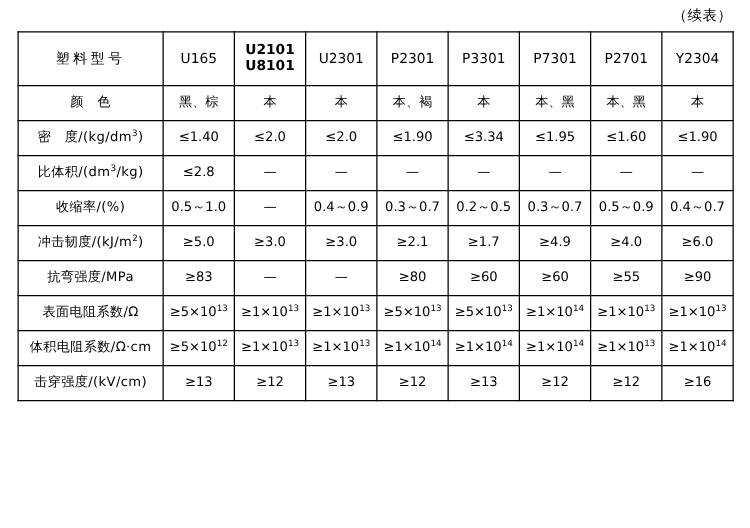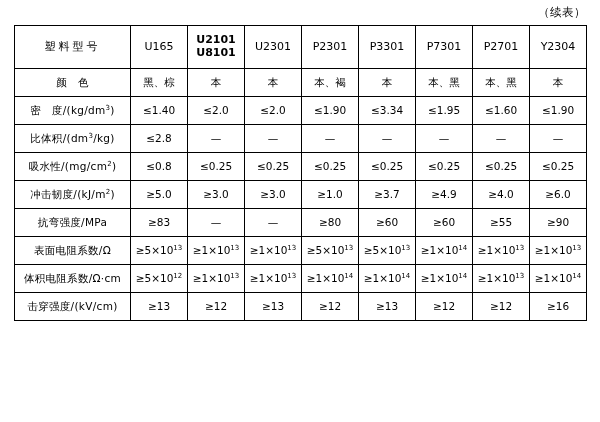--- a/index.html
+++ b/index.html
@@ -141,37 +141,37 @@
             <td class="nowrap">≤2.8</td>
             <td class="nowrap">—</td>
             <td class="nowrap">—</td>
             <td class="nowrap">—</td>
             <td class="nowrap">—</td>
             <td class="nowrap">—</td>
             <td class="nowrap">—</td>
             <td class="nowrap">—</td>
           </tr>
           <tr>
-            <td class="rowhead">吸水性/(mg/cm<sup>2</sup>)</td>
-            <td class="nowrap">≤0.8</td>
-            <td class="nowrap">≤0.25</td>
-            <td class="nowrap">≤0.25</td>
-            <td class="nowrap">≤0.25</td>
-            <td class="nowrap">≤0.25</td>
-            <td class="nowrap">≤0.25</td>
-            <td class="nowrap">≤0.25</td>
-            <td class="nowrap">≤0.25</td>
+            <td class="rowhead">收缩率/(%)</td>
+            <td class="nowrap">0.5～1.0</td>
+            <td class="nowrap">—</td>
+            <td class="nowrap">0.4～0.9</td>
+            <td class="nowrap">0.3～0.7</td>
+            <td class="nowrap">0.2～0.5</td>
+            <td class="nowrap">0.3～0.7</td>
+            <td class="nowrap">0.5～0.9</td>
+            <td class="nowrap">0.4～0.7</td>
           </tr>
           <tr>
             <td class="rowhead">冲击韧度/(kJ/m<sup>2</sup>)</td>
             <td class="nowrap">≥5.0</td>
             <td class="nowrap">≥3.0</td>
             <td class="nowrap">≥3.0</td>
-            <td class="nowrap">≥1.0</td>
-            <td class="nowrap">≥3.7</td>
+            <td class="nowrap">≥2.1</td>
+            <td class="nowrap">≥1.7</td>
             <td class="nowrap">≥4.9</td>
             <td class="nowrap">≥4.0</td>
             <td class="nowrap">≥6.0</td>
           </tr>
           <tr>
             <td class="rowhead">抗弯强度/MPa</td>
             <td class="nowrap">≥83</td>
             <td class="nowrap">—</td>
             <td class="nowrap">—</td>
             <td class="nowrap">≥80</td>

